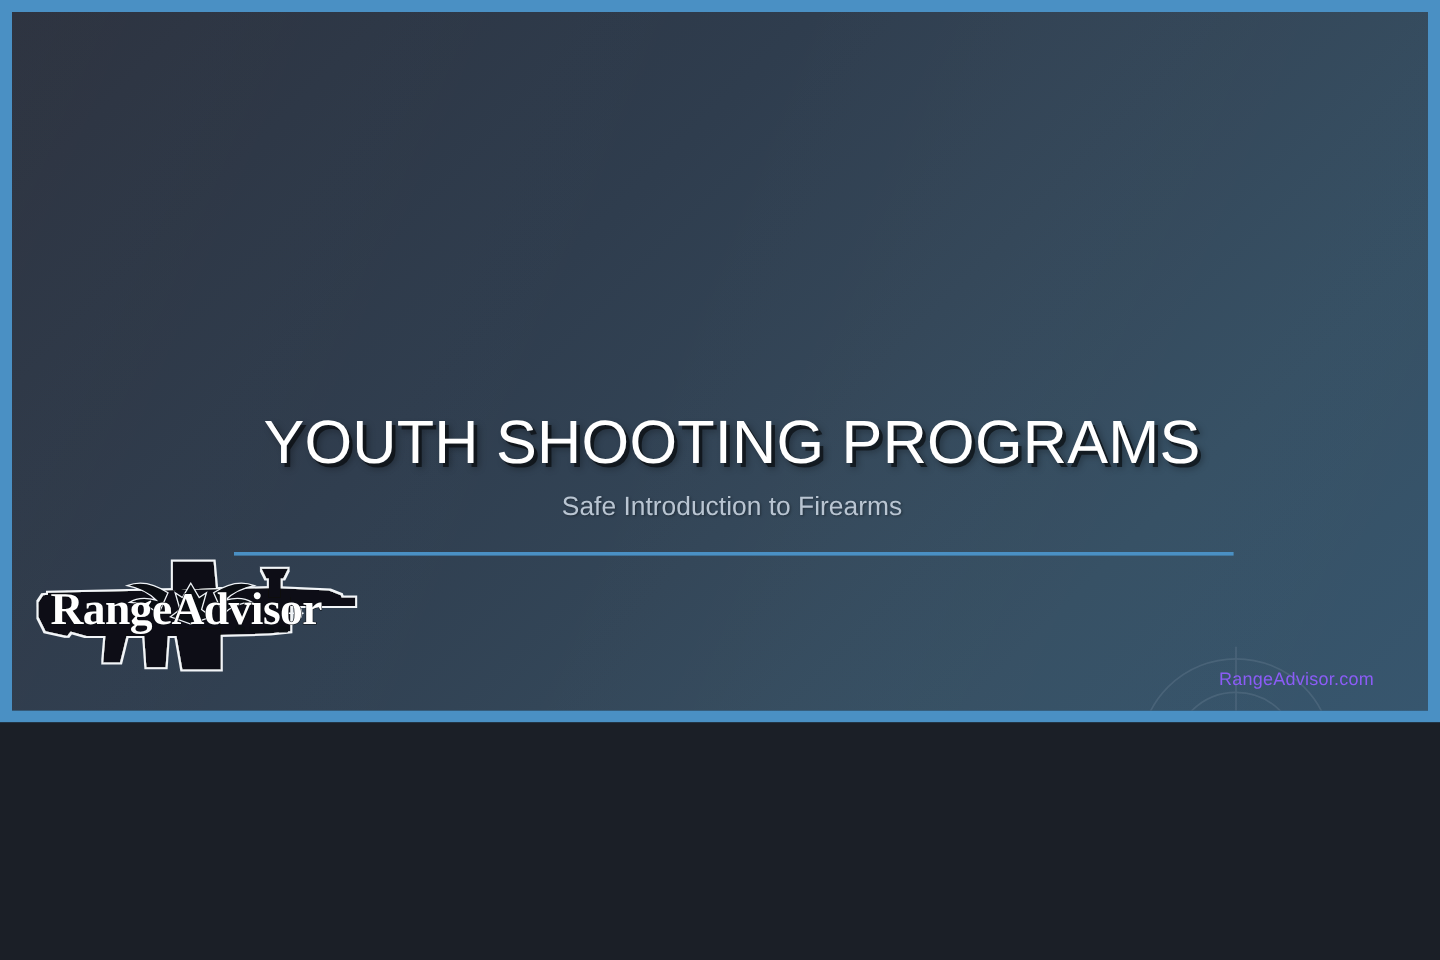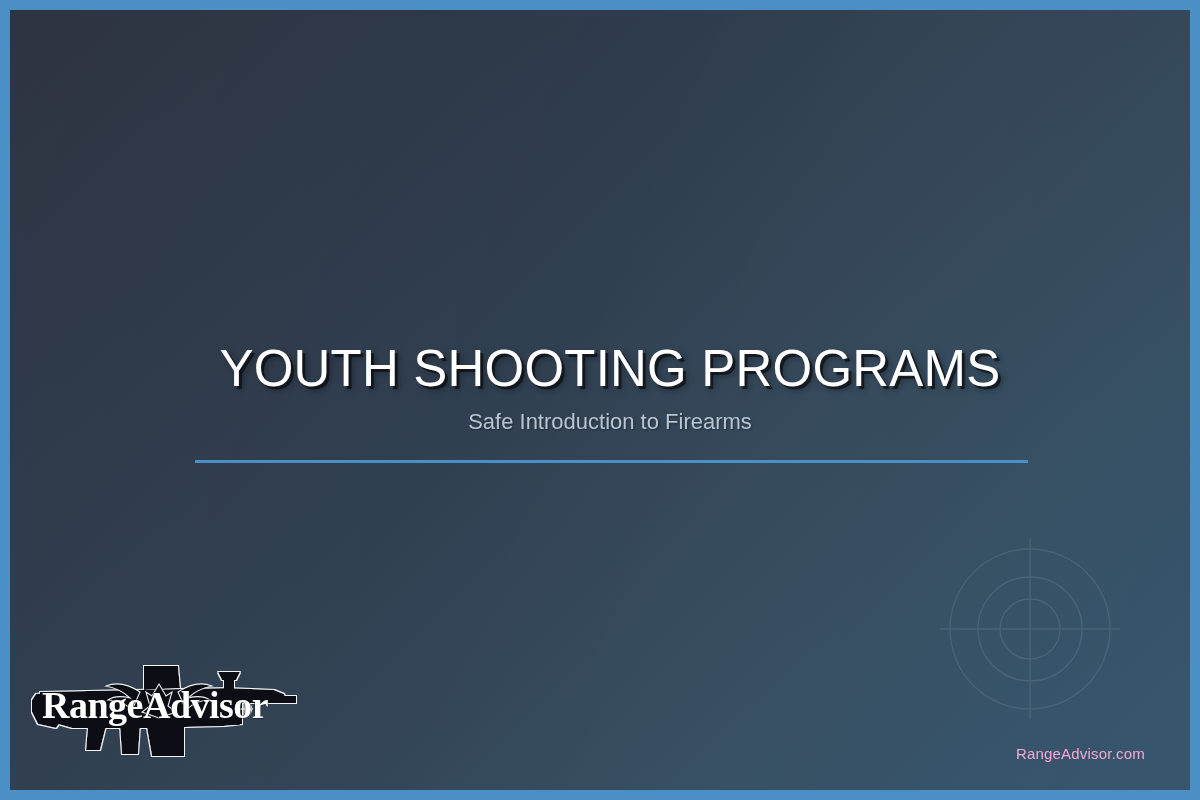--- a/index.html
+++ b/index.html
@@ -3,21 +3,21 @@
 <meta charset="utf-8">
 <style>
   html, body {
     margin: 0;
     padding: 0;
     background: #1b1f27;
   }
   .slide {
     position: relative;
     width: 1200px;
-    height: 800px;
+    height: 602px;
     box-sizing: border-box;
     border: 10px solid #4a90c4;
     overflow: hidden;
     font-family: "Liberation Sans", sans-serif;
   }
   .slide-bg {
     position: absolute;
     inset: 0;
     background: linear-gradient(135deg,
         #2a303d 0%,
@@ -81,23 +81,23 @@
     top: 120px;
     width: 833px;
     height: 3px;
     background: #4a90c4;
   }
 
   
   .footer-url {
     position: absolute;
     right: 45px;
-    bottom: 28px;
+    bottom: 17px;
     font-size: 15px;
-    color: #f9a8d4;
+    color: #8b5cf6;
     letter-spacing: 0.2px;
   }
 
   
   .logo {
     position: absolute;
     left: 18px;
     bottom: 32px;
     width: 272px;
     height: 96px;

